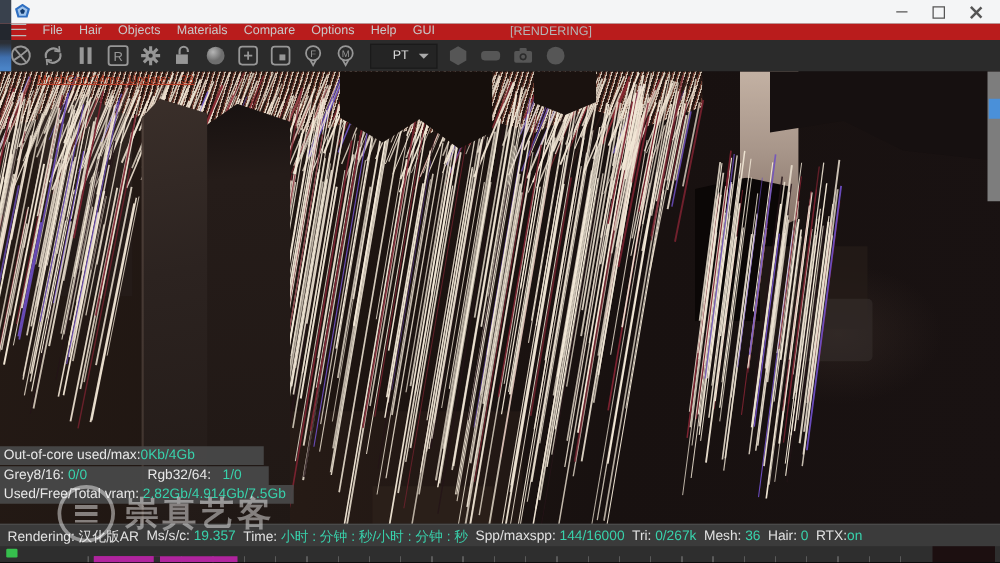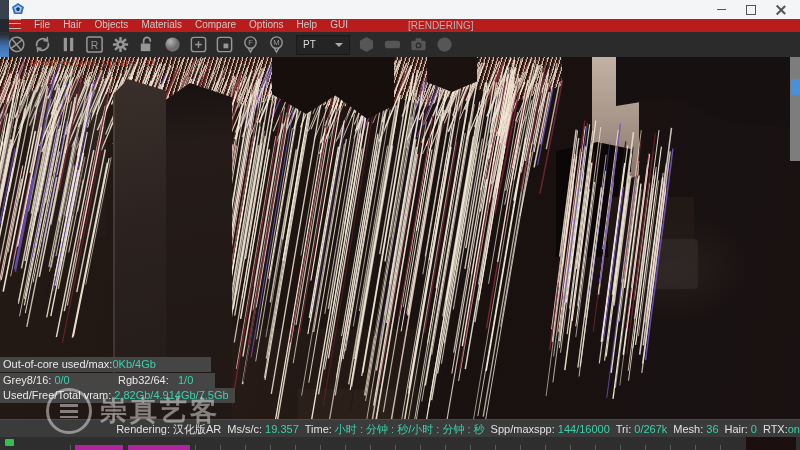--- a/index.html
+++ b/index.html
@@ -30,21 +30,21 @@
 
   
   .toolbar{position:absolute;left:0;top:32px;width:800px;height:25px;background:#2b2b2b;
     display:flex;align-items:center;z-index:40;}
   .tb-icon{width:19px;height:19px;margin-left:7px;flex:0 0 auto;}
   .tb-icon svg{width:19px;height:19px;display:block;}
   .tb-dd{margin-left:10px;height:18px;background:#242424;border:1px solid #1a1a1a;color:#ddd;
     font-size:10px;display:flex;align-items:center;padding:0 6px;}
   .tb-dd .chev{margin-left:8px;width:0;height:0;border-left:4px solid transparent;border-right:4px solid transparent;border-top:4px solid #aaa;}
   .dd-hdr{width:84px;justify-content:space-between;}
-  .dd-pt{width:40px;justify-content:space-between;}
+  .dd-pt{width:40px;justify-content:flex-end;}
   .edge-menu{position:absolute;left:0;top:19px;width:9px;height:13px;background:#23272e;z-index:41;}
   .edge-tool{position:absolute;left:0;top:32px;width:9px;height:25px;background:linear-gradient(180deg,#2b2f36 10%,#3f6fae 55%,#4a83c6 90%);z-index:41;}
 
   
   .viewport{position:absolute;left:0;top:57px;width:800px;height:368px;overflow:hidden;
     background:
       radial-gradient(120px 80px at 670px 210px, rgba(70,55,48,.35), rgba(0,0,0,0) 70%),
       linear-gradient(100deg,#241a15 0%,#1e1511 35%,#181110 62%,#191212 100%);z-index:1;}
   .hatch-band{position:absolute;left:0;top:0;width:562px;height:52px;opacity:.85;
     background:repeating-linear-gradient(107deg,#e6d6c4 0 1px,#2a1813 1px 3px,#7c4638 3px 4px);
@@ -68,39 +68,39 @@
     box-shadow:inset 2px 0 0 rgba(120,100,88,.35);}
   .pillar-b{position:absolute;left:158px;top:26px;width:74px;height:342px;z-index:7;
     background:linear-gradient(175deg,#171110 0%,#251c19 18%,#201815 100%);
     clip-path:polygon(0 6.5%,43% 0,100% 4.2%,100% 100%,0 100%);}
   .blob-1{position:absolute;left:272px;top:0;width:122px;height:62px;background:#160f0c;z-index:9;
     clip-path:polygon(0 0,100% 0,100% 78%,78% 100%,52% 62%,28% 92%,0 60%);}
   .blob-2{position:absolute;left:427px;top:0;width:50px;height:35px;background:#1a120f;z-index:9;
     clip-path:polygon(0 0,100% 0,100% 70%,50% 100%,0 72%);}
   .blob-3{position:absolute;left:616px;top:0;width:184px;height:72px;background:#161010;z-index:9;
     clip-path:polygon(0 0,100% 0,100% 100%,58% 88%,32% 55%,0 68%);}
-  .log-text{position:absolute;left:30px;top:1px;z-index:12;font-size:9px;color:#bb3f28;white-space:nowrap;letter-spacing:.3px;}
+  .log-text{position:absolute;left:30px;top:1px;z-index:12;font-size:9px;color:#bb3f28;white-space:nowrap;letter-spacing:.3px;text-decoration:underline;}
   .right-strip{position:absolute;left:790px;top:0;width:10px;height:104px;background:#7d7d7d;z-index:10;}
   .right-strip-blue{position:absolute;left:791px;top:22px;width:9px;height:16px;background:#4a90d9;z-index:11;}
 
   
   .gpu-overlay{position:absolute;left:0;top:357px;z-index:20;font-size:11px;color:#e8e8e8;}
   .gpu-row{height:15px;line-height:15px;margin-bottom:0.5px;position:relative;white-space:nowrap;padding-left:3px;}
   .gpu-row1{width:212px;background:#616161;}
   .gpu-row2{width:208px;background:rgba(72,72,72,.95);}
   .gpu-row3{width:212px;background:rgba(72,72,72,.95);}
   .gpu-row4{width:232px;background:rgba(72,72,72,.95);}
   .gpu-load{position:absolute;left:146px;} .gpu-temp{position:absolute;left:190px;}
   .gpu-l2{position:absolute;left:118px;}
   .teal{color:#38d2ac;}
 
   
   .statusbar{position:absolute;left:0;top:419px;width:800px;height:18px;background:#3b3b3b;
     border-top:1px solid #4a4a4a;display:flex;align-items:center;z-index:20;
-    font-size:11px;color:#e2e2e2;white-space:nowrap;justify-content:flex-end;}
+    font-size:11px;color:#e2e2e2;white-space:nowrap;}
   .sb-seg{margin-left:6px;} .sb-seg b{font-weight:normal;margin-right:3px;}
   .sb-gap{}
 
   
   .watermark{position:absolute;left:46px;top:388px;z-index:30;display:flex;align-items:center;
     color:rgba(255,255,255,.45);pointer-events:none;}
   .wm-logo{width:40px;height:40px;border:3px solid rgba(255,255,255,.45);border-radius:50%;
     display:flex;align-items:center;justify-content:center;}
   .wm-bars{width:18px;height:14px;background:repeating-linear-gradient(180deg,rgba(255,255,255,.45) 0 3px,transparent 3px 6px);}
   .wm-text{margin-left:8px;font-size:27px;font-weight:bold;letter-spacing:3px;}

